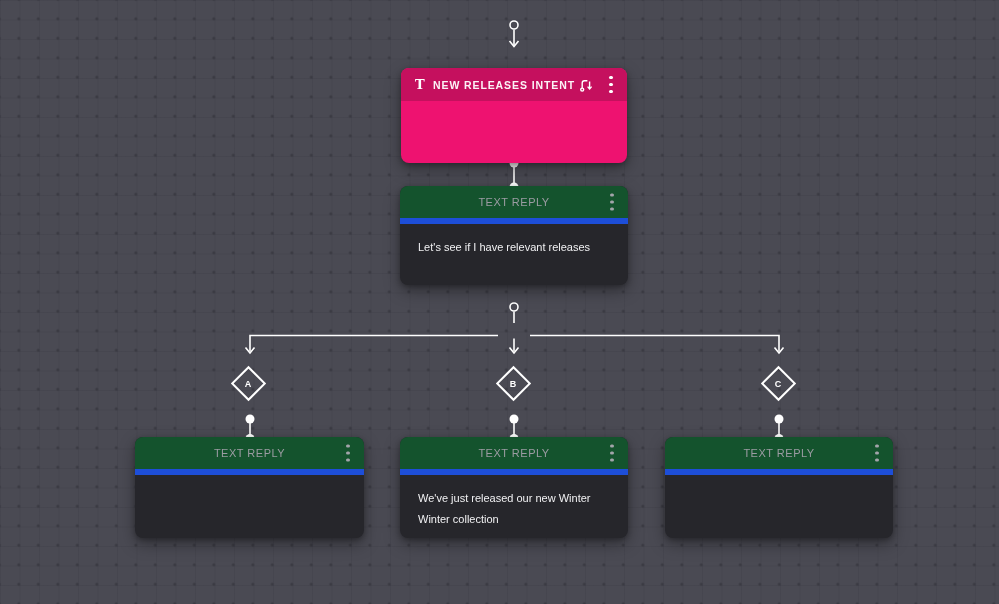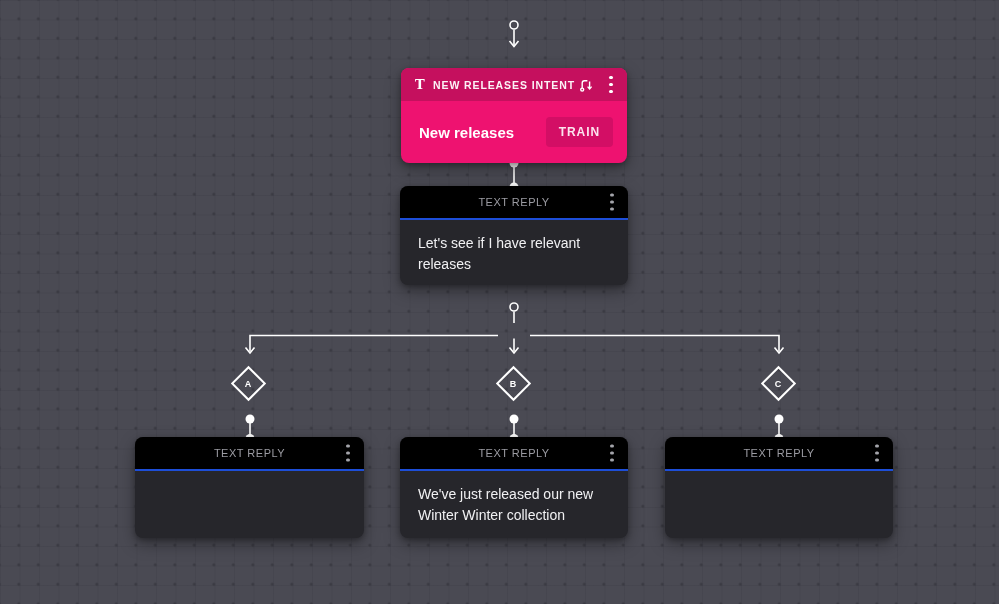--- a/index.html
+++ b/index.html
@@ -30,26 +30,26 @@
   .flow-icon{width:16px;height:14px;margin-right:8px;display:flex;align-items:center;}
   .intent .kebab i{background:#ffffff;}
   .intent-body{height:62px;display:flex;align-items:center;justify-content:space-between;padding:0 14px 0 18px;}
   .intent-text{color:#ffffff;font-weight:700;font-size:15px;}
   .train-btn{background:#d30e65;color:#fce3ee;border:none;border-radius:4px;
     padding:8px 13px;font-size:12px;letter-spacing:.9px;font-weight:600;cursor:pointer;
     font-family:"Liberation Sans",sans-serif;}
 
   
   .reply{background:#26262b;}
-  .reply .node-header{background:#000000;height:32px;border-bottom:2px solid #1d4ed8;}
+  .reply .node-header{background:#14532d;height:32px;border-bottom:6px solid #1d4ed8;}
   .reply-title{position:absolute;left:0;right:0;text-align:center;
     font-size:11px;letter-spacing:.5px;color:#9c9ca3;font-weight:500;}
   .reply .kebab{position:absolute;right:8px;top:50%;transform:translateY(-50%);}
   .reply .kebab i{background:#a3a4aa;}
-  .reply-body{padding:13px 18px;color:#f1f1f3;font-size:14px;line-height:21px;}
+  .reply-body{padding:13px 18px;color:#f1f1f3;font-size:11px;line-height:21px;}
 
   .reply-main{left:400px;top:186px;width:228px;height:99px;}
   .reply-a{left:135px;top:437px;width:229px;height:101px;}
   .reply-b{left:400px;top:437px;width:228px;height:101px;}
   .reply-c{left:665px;top:437px;width:228px;height:101px;}
 
   
   .diamond{position:absolute;width:25px;height:25px;border:2.5px solid #fff;
     transform:rotate(45deg);display:flex;align-items:center;justify-content:center;
     box-sizing:border-box;cursor:pointer;}
@@ -107,24 +107,20 @@
           <path d="M10.6 3.4 V10.4"></path>
           <path d="M8.6 8.6 L10.6 11 L12.6 8.6"></path>
         </svg>
       </span>
       <span class="kebab">
           <i></i>
           <i></i>
           <i></i>
         </span>
     </div>
-    <div class="intent-body">
-      <span class="intent-text">New releases</span>
-      <button class="train-btn">TRAIN</button>
-    </div>
   </div>
 
   <div class="node reply reply-main">
     <div class="node-header">
       <span class="reply-title">TEXT REPLY</span>
       <span class="kebab">
           <i></i>
           <i></i>
           <i></i>
         </span>

